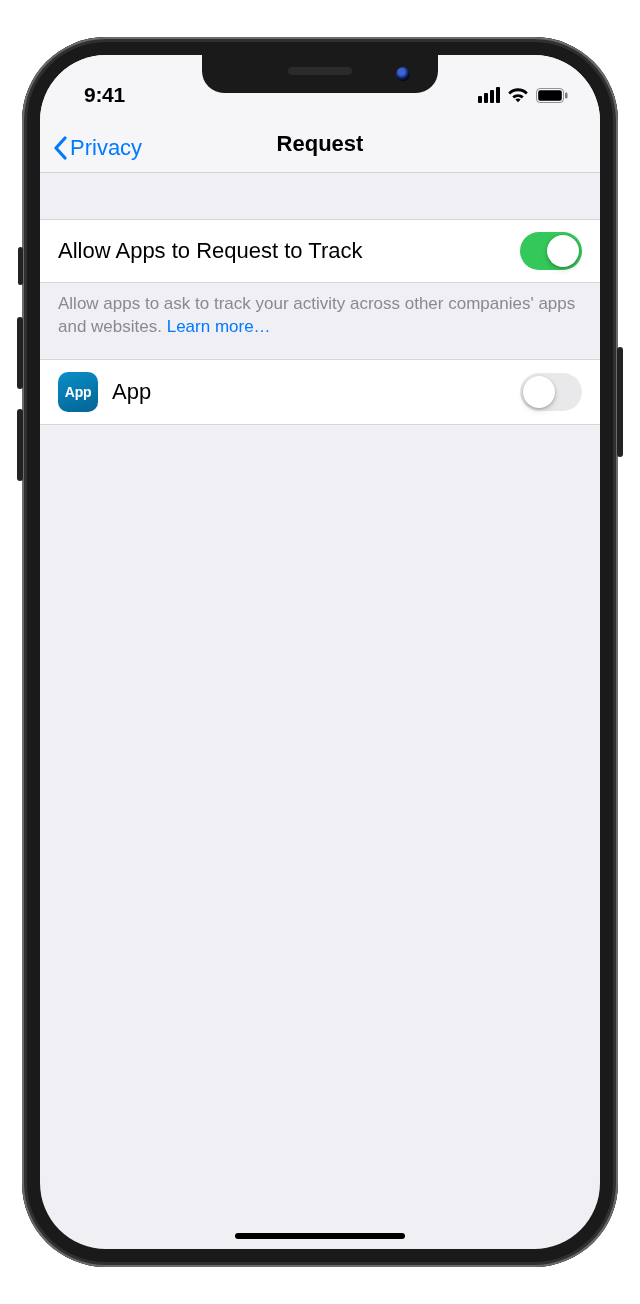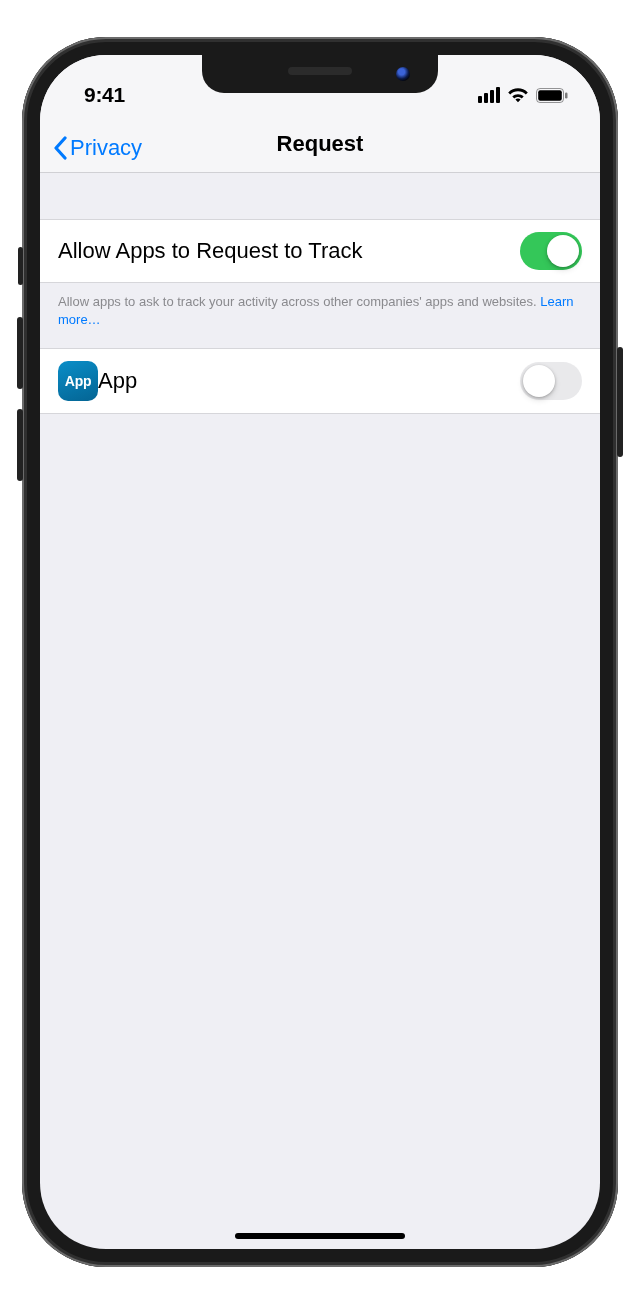--- a/index.html
+++ b/index.html
@@ -73,37 +73,37 @@
     .back svg { margin-right: 2px; }
     .navtitle { font-size: 22px; font-weight: 600; }
 
     .spacer { height: 46px; }
 
     
     .row {
       background: #fff;
       min-height: 58px;
       padding: 12px 18px;
-      display: flex; align-items: center; 
+      display: flex; align-items: center; gap: 14px;
       border-top: 0.7px solid #d6d6da;
       border-bottom: 0.7px solid #d6d6da;
     }
     .row-label { font-size: 22px; color: #000; flex: 1; }
 
     .appicon {
       width: 40px; height: 40px; border-radius: 10px;
       background: linear-gradient(160deg, #0a8ec8, #046493);
       color: #fff; font-size: 14px; font-weight: 700;
       display: flex; align-items: center; justify-content: center;
       letter-spacing: -0.3px;
     }
 
     .footer-note {
       padding: 10px 18px 20px;
-      font-size: 13px; line-height: 1.35; color: #8a8a8e;
+      font-size: 17px; line-height: 1.35; color: #8a8a8e;
     }
     .footer-note a { color: #007aff; text-decoration: none; }
 
     
     .toggle {
       width: 62px; height: 38px; border-radius: 19px;
       background: #e9e9eb; position: relative; flex: 0 0 auto;
       transition: background .15s;
     }
     .toggle::after {

